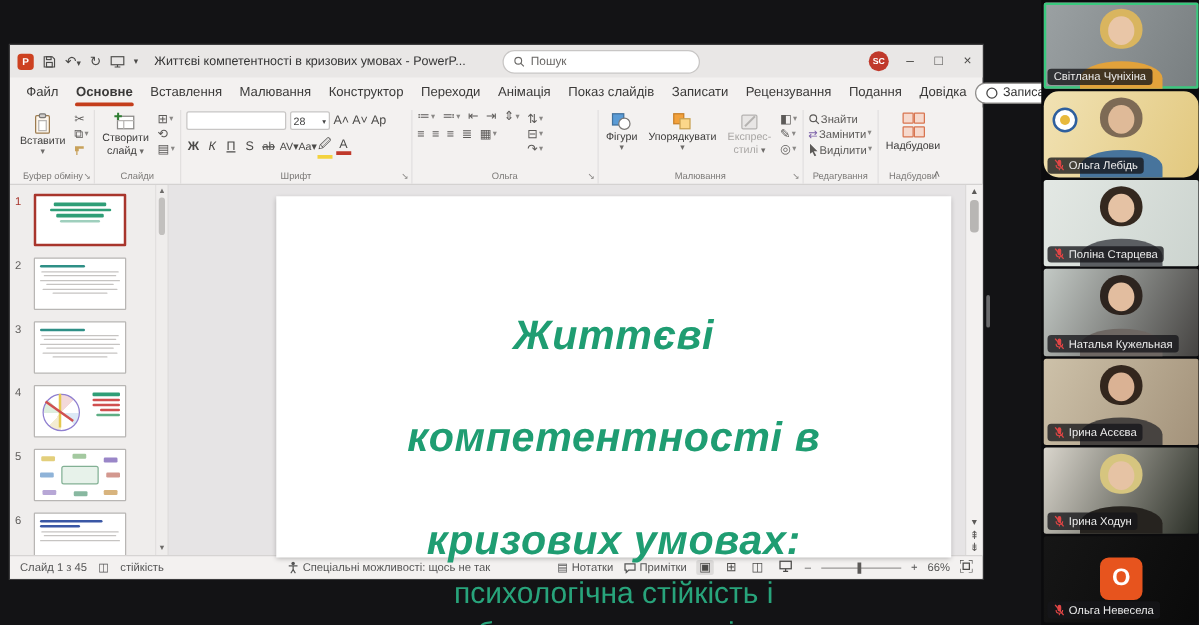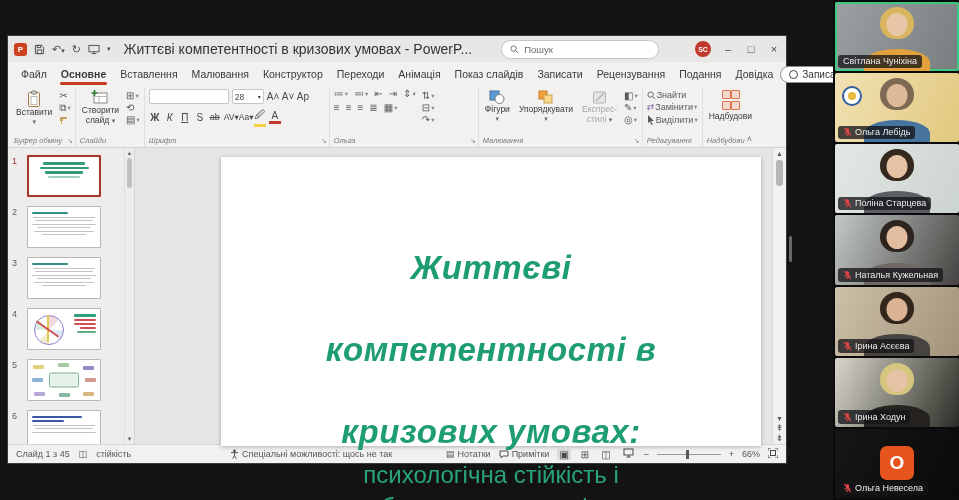--- a/index.html
+++ b/index.html
@@ -6,21 +6,21 @@
   .stage{position:relative;width:959px;height:500px;background:#131315;overflow:hidden;}
 
   
   .ppt{position:absolute;left:8px;top:36px;width:778px;height:427px;background:#f3f1f0;
        box-shadow:0 0 0 1px #3c3c3e;display:flex;flex-direction:column;}
   .titlebar{height:26px;background:#e9e7e6;display:flex;align-items:center;padding:0 6px;gap:7px;flex:0 0 auto;}
   .appicon{width:13px;height:13px;border-radius:3px;background:#cd4120;color:#fff;font-size:8px;font-weight:bold;
            display:flex;align-items:center;justify-content:center;}
   .qat{display:flex;align-items:center;gap:7px;color:#4b4a48;font-size:11px;}
   .qat svg{display:block;}
-  .title-text{font-size:14px;color:#333;margin-left:6px;white-space:nowrap;}
+  .title-text{font-size:10px;color:#333;margin-left:6px;white-space:nowrap;}
   .searchbox{margin-left:22px;width:140px;height:17px;background:#fff;border:1px solid #c8c6c5;border-radius:10px;
              display:flex;align-items:center;gap:5px;padding:0 8px;font-size:9.5px;color:#6a6866;}
   .win-right{margin-left:auto;display:flex;align-items:center;gap:11px;}
   .avatar{width:16px;height:16px;border-radius:50%;background:#c0392b;color:#fff;font-size:7px;font-weight:bold;
           display:flex;align-items:center;justify-content:center;}
   .winbtn{font-size:11px;color:#4b4a48;width:12px;text-align:center;line-height:1;}
 
   
   .tabrow{height:24px;display:flex;align-items:center;padding:0 2px 0 6px;font-size:10.5px;color:#3b3a39;flex:0 0 auto;}
   .tab{padding:5px 7px 6px;position:relative;white-space:nowrap;cursor:default;}
@@ -30,21 +30,21 @@
   .record-pill{display:flex;align-items:center;gap:4px;border:1px solid #8f8d8b;background:#fff;border-radius:11px;
                padding:2px 8px;font-size:10px;color:#333;}
   .rec-dot{width:7px;height:7px;border:1.5px solid #444;border-radius:50%;display:inline-block;}
   .share-btn{display:flex;align-items:center;gap:4px;background:#c43e1c;color:#fff;border-radius:4px;
              padding:3px 8px;font-size:10px;}
 
   
   .ribbon{height:59px;background:#f3f1f0;border-bottom:1px solid #d4d2d1;display:flex;padding:2px 0 0 2px;flex:0 0 auto;}
   .rgroup{display:flex;flex-direction:column;border-right:1px solid #e2e0df;padding:1px 4px 0;position:relative;}
   .rbody{display:flex;gap:5px;flex:1;align-items:flex-start;}
-  .glabel{font-size:7.5px;color:#7c7a78;padding:1px 0 2px;margin-top:auto;font-style:italic;}
+  .glabel{text-align:center;font-size:7.5px;color:#7c7a78;padding:1px 0 2px;margin-top:auto;}
   .bigbtn{display:flex;flex-direction:column;align-items:center;font-size:8.5px;color:#3b3a39;line-height:1.15;padding:1px 2px;}
   .bigbtn .car{font-size:7px;color:#6d6b69;}
   .icol{display:flex;flex-direction:column;gap:2px;padding-top:2px;}
   .icn{color:#5c5a58;font-size:10px;line-height:1;display:inline-flex;align-items:center;gap:1px;}
   .icn .car{font-size:6.5px;color:#8a8886;}
   .frow{display:flex;align-items:center;gap:3px;}
   .fontbox{width:78px;height:13px;border:1px solid #c8c6c5;background:#fff;border-radius:2px;}
   .sizebox{width:26px;height:13px;border:1px solid #c8c6c5;background:#fff;border-radius:2px;font-size:8.5px;color:#444;
            display:flex;align-items:center;justify-content:space-between;padding:0 2px;}
   .fmt{font-size:10px;color:#4b4a48;width:12px;text-align:center;}
@@ -542,21 +542,21 @@
 
   <div class="sidebar" id="participants">
       <div class="tile active" style="background: linear-gradient(115deg, rgb(155, 161, 163), rgb(120, 126, 128));">
         <span class="hair" style="background: rgb(217, 181, 95);"></span>
         <span class="face" style="background: rgb(233, 198, 167);"></span>
         <span class="torso" style="background: rgb(226, 162, 59);"></span>
         <div class="pname">
           <span>Світлана Чуніхіна</span>
         </div>
       </div>
-      <div class="tile" style="background: linear-gradient(115deg, rgb(241, 226, 180), rgb(226, 200, 126));">
+      <div class="tile" style="background: linear-gradient(115deg, rgb(241, 226, 180), rgb(226, 200, 126)); border-radius: 12px;">
         <span class="blogo"></span>
         <span class="hair" style="background: rgb(125, 106, 85);"></span>
         <span class="face" style="background: rgb(223, 186, 152);"></span>
         <span class="torso" style="background: rgb(71, 116, 156);"></span>
         <div class="pname">
           <svg width="9" height="10" viewBox="0 0 12 13">
             <rect x="4" y="1" width="4" height="7" rx="2" fill="#e04545"></rect>
             <path d="M2.5 6.5a3.5 3.5 0 0 0 7 0" fill="none" stroke="#e04545" stroke-width="1.2"></path>
             <line x1="6" y1="10" x2="6" y2="12" stroke="#e04545" stroke-width="1.2"></line>
             <line x1="1.5" y1="1" x2="10.5" y2="12" stroke="#e04545" stroke-width="1.4"></line>

